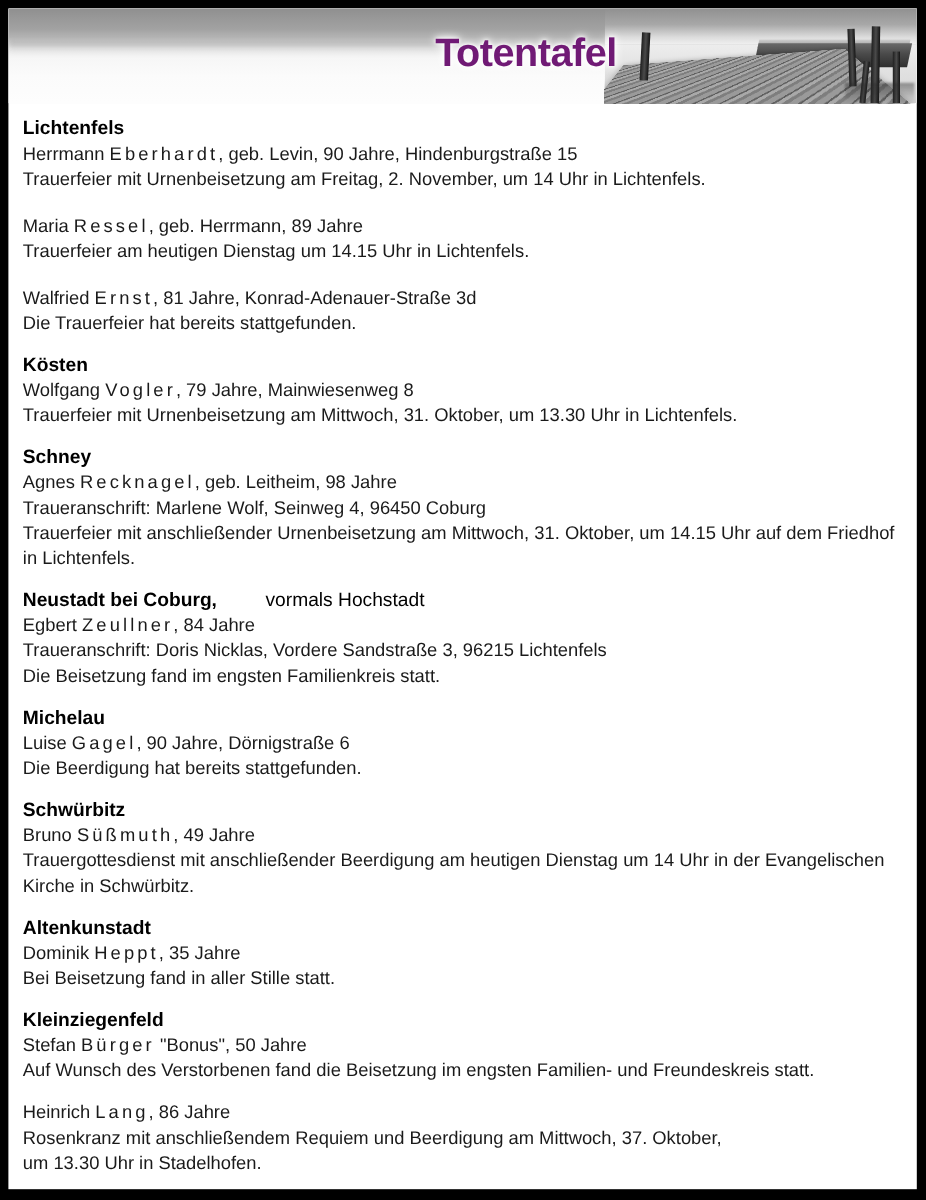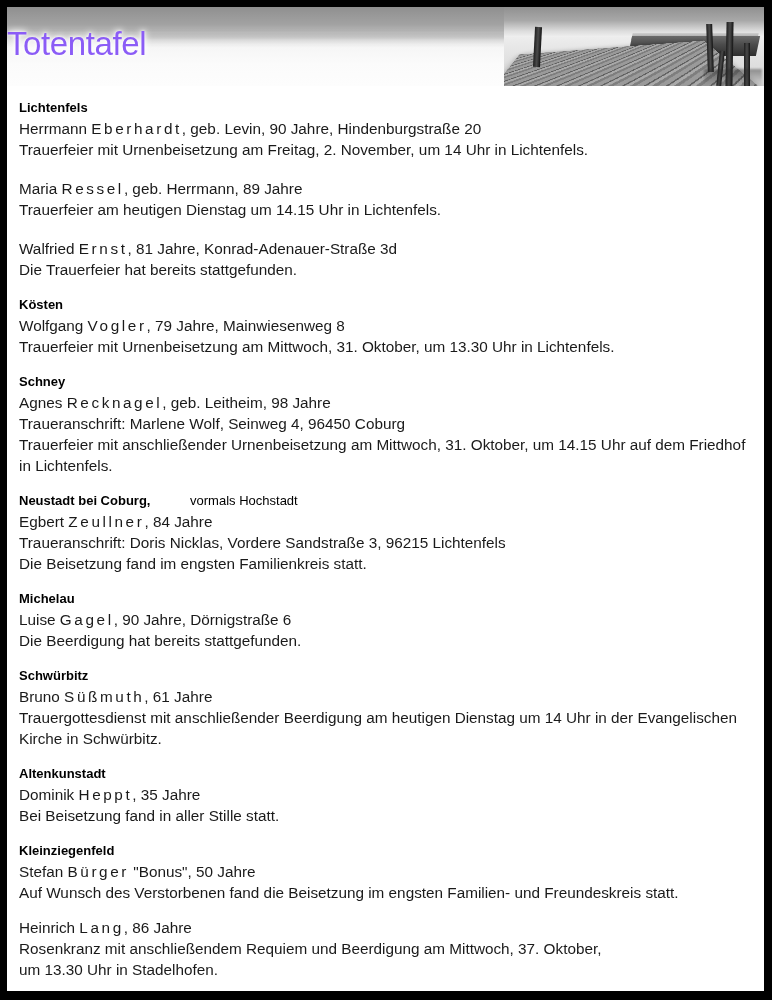--- a/index.html
+++ b/index.html
@@ -119,43 +119,43 @@
   .reflection {
     position: absolute;
     left: 200px; top: 62px; width: 58px; height: 17px;
     background: linear-gradient(to bottom, rgba(40,40,40,.45), rgba(180,180,180,0));
     filter: blur(1px);
   }
 
   .banner-title {
     position: absolute;
     left: 0; right: 0; top: 17px;
-    text-align: left;
-    font-family: "Liberation Sans", sans-serif;
-    font-weight: normal;
+    text-align: right;
+    font-family: "Liberation Sans", sans-serif;
+    font-weight: bold;
     font-size: 33px;
     line-height: 40px;
     letter-spacing: -0.4px;
-    color: #8b5cf6;
+    color: #701a75;
     text-shadow: 0 0 3px #ffffff, 0 0 6px #ffffff, 0 0 9px #ffffff;
     padding-right: 250px;
   }
 
   
   .content {
     padding: 11px 8px 0 12px;
     color: #000000;
   }
   .entry { margin: 0 0 14px 0; }
   .entry:last-of-type { margin-bottom: 10px; }
 
   .place {
     font-family: "Liberation Sans", sans-serif;
     font-weight: bold;
-    font-size: 13px;
+    font-size: 16px;
     line-height: 21px;
     color: #000000;
     margin: 0;
   }
   .place .suffix {
     font-weight: normal;
     margin-left: 36px;
   }
   .person { margin: 0; }
   .person + .person { margin-top: 18px; }
@@ -193,21 +193,21 @@
       </div>
 
       <div class="banner-title">Totentafel</div>
     </div>
 
     <div class="content">
       <div id="entries">
           <div class="entry">
             <div class="place"><span>Lichtenfels</span></div>
             <div class="person">
-              <div class="line"><span>Herrmann</span> <span class="sp">E</span><span class="sp">berhardt</span><span>, geb. Levin, 90 Jahre, Hindenburgstraße 20</span></div>
+              <div class="line"><span>Herrmann</span> <span class="sp">E</span><span class="sp">berhardt</span><span>, geb. Levin, 90 Jahre, Hindenburgstraße 15</span></div>
               <div class="line">Trauerfeier mit Urnenbeisetzung am Freitag, 2. November, um 14 Uhr in Lichtenfels.</div>
             </div>
             <div class="person">
               <div class="line"><span>Maria</span> <span class="sp">R</span><span class="sp">essel</span><span>, geb. Herrmann, 89 Jahre</span></div>
               <div class="line">Trauerfeier am heutigen Dienstag um 14.15 Uhr in Lichtenfels.</div>
             </div>
             <div class="person">
               <div class="line"><span>Walfried</span> <span class="sp">E</span><span class="sp">rnst</span><span>, 81 Jahre, Konrad-Adenauer-Straße 3d</span></div>
               <div class="line">Die Trauerfeier hat bereits stattgefunden.</div>
             </div>
@@ -238,21 +238,21 @@
           <div class="entry">
             <div class="place"><span>Michelau</span></div>
             <div class="person">
               <div class="line"><span>Luise</span> <span class="sp">G</span><span class="sp">agel</span><span>, 90 Jahre, Dörnigstraße 6</span></div>
               <div class="line">Die Beerdigung hat bereits stattgefunden.</div>
             </div>
           </div>
           <div class="entry">
             <div class="place"><span>Schwürbitz</span></div>
             <div class="person">
-              <div class="line"><span>Bruno</span> <span class="sp">S</span><span class="sp">üßmuth</span><span>, 61 Jahre</span></div>
+              <div class="line"><span>Bruno</span> <span class="sp">S</span><span class="sp">üßmuth</span><span>, 49 Jahre</span></div>
               <div class="line">Trauergottesdienst mit anschließender Beerdigung am heutigen Dienstag um 14 Uhr in der Evangelischen Kirche in Schwürbitz.</div>
             </div>
           </div>
           <div class="entry">
             <div class="place"><span>Altenkunstadt</span></div>
             <div class="person">
               <div class="line"><span>Dominik</span> <span class="sp">H</span><span class="sp">eppt</span><span>, 35 Jahre</span></div>
               <div class="line">Bei Beisetzung fand in aller Stille statt.</div>
             </div>
           </div>

